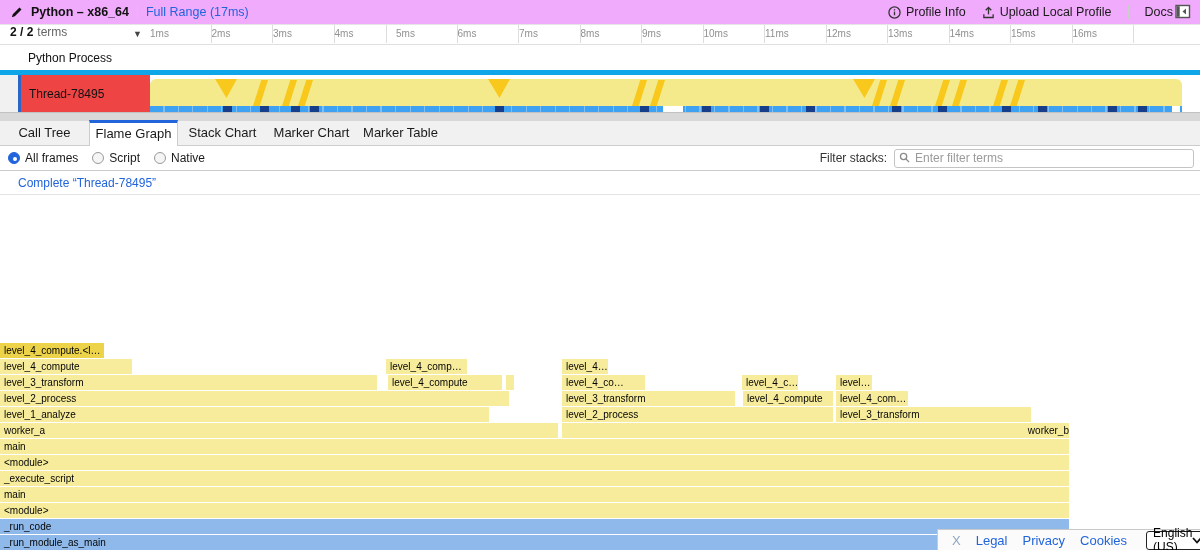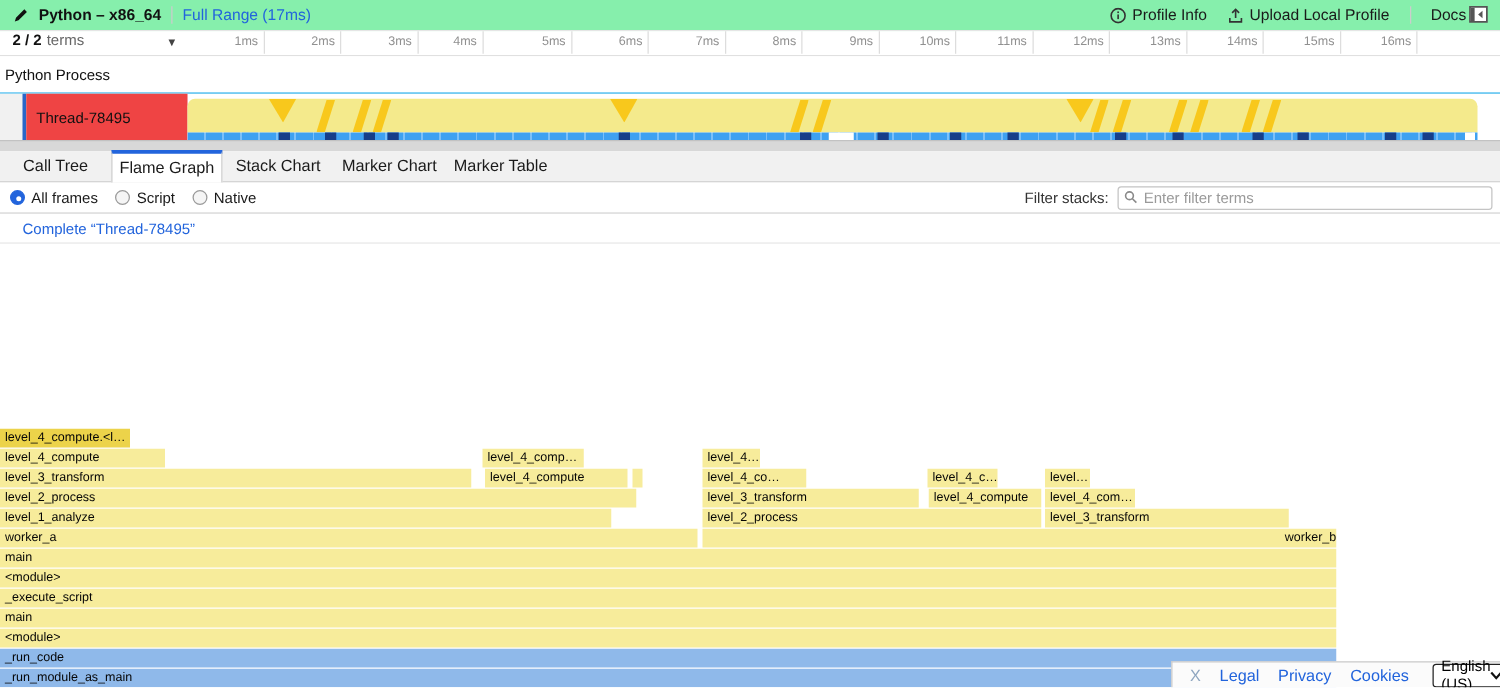--- a/index.html
+++ b/index.html
@@ -1,46 +1,46 @@
 <!DOCTYPE html>
 <html><head>
 <meta charset="utf-8">
 <style>
   html,body{margin:0;padding:0;background:#fff;}
   #app{position:relative;width:1200px;height:550px;overflow:hidden;
        font-family:"Liberation Sans",sans-serif;color:#1a1a1a;background:#fff;}
 
   
-  .hdr{position:absolute;top:0;left:0;right:0;height:25px;background:#86efac;
+  .hdr{position:absolute;top:0;left:0;right:0;height:25px;background:#f0abfc;
        border-bottom:1px solid #e5e5e5;display:flex;align-items:center;
        padding:0 10px;box-sizing:border-box;font-size:12.5px;}
   .hdr-left{display:flex;align-items:center;gap:8px;}
   .hdr-title{font-weight:bold;color:#111;}
   .vdiv{width:1px;height:14px;background:#ccc;}
   .lnk{color:#2264dc;cursor:pointer;}
   .hdr-right{margin-left:auto;display:flex;align-items:center;gap:16px;color:#1a1a1a;}
   .hbtn{display:flex;align-items:center;gap:5px;cursor:pointer;}
   svg{display:block;}
 
   
   .rulerrow{position:absolute;top:25px;left:0;right:0;height:20px;background:#fff;
             border-bottom:1px solid #e0e0e0;box-sizing:border-box;}
   .trackctl{position:absolute;left:0;top:0;width:150px;height:19px;display:flex;
             align-items:flex-start;padding-left:10px;box-sizing:border-box;font-size:12px;color:#666;}
   .trackctl b{color:#111;margin-right:4px;}
   .ddarrow{position:absolute;left:133px;top:4px;font-size:9px;color:#444;}
   .ruler{position:absolute;left:150px;top:0;width:1032px;height:19px;}
   .tick{position:absolute;top:0;height:18px;border-right:1px solid #ddd;
-        font-size:10px;color:#909090;text-align:right;line-height:18px;
+        font-size:10px;color:#909090;text-align:left;line-height:18px;
         padding-right:4px;box-sizing:border-box;}
 
   
   .procrow{position:absolute;top:45px;left:0;right:0;height:30px;background:#fff;
-           border-bottom:1px solid #0ea5e9;box-sizing:border-box;display:flex;
-           align-items:center;padding-left:4px;font-size:12px;color:#111;}
+           border-bottom:5px solid #0ea5e9;box-sizing:border-box;display:flex;
+           align-items:center;padding-left:28px;font-size:12px;color:#111;}
   .threadrow{position:absolute;top:75px;left:0;right:0;height:37px;background:#fff;}
   .thr-side{position:absolute;left:0;top:0;width:150px;height:37px;background:#f1f1f1;}
   .thr-ind{position:absolute;left:18px;top:0;width:3px;height:37px;background:#2a66c8;}
   .thr-lab{position:absolute;left:21px;top:0;right:0;height:37px;background:#ef4444;
            display:flex;align-items:center;padding-left:8px;font-size:12px;color:#111;}
   .trackcanvas{position:absolute;left:150px;top:0;width:1032px;height:37px;}
   .band{position:absolute;left:0;top:4px;width:1032px;height:27px;background:#f4ea8c;
         border-radius:6px 6px 0 0;overflow:hidden;}
   .mk{position:absolute;top:0;background:#f8c81c;}
   .mk.tri{width:22px;height:19px;clip-path:polygon(0 0,100% 0,52% 100%);}

